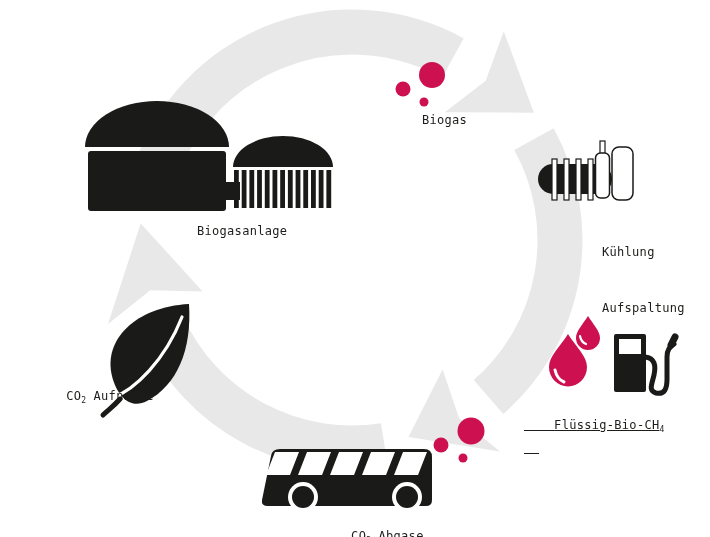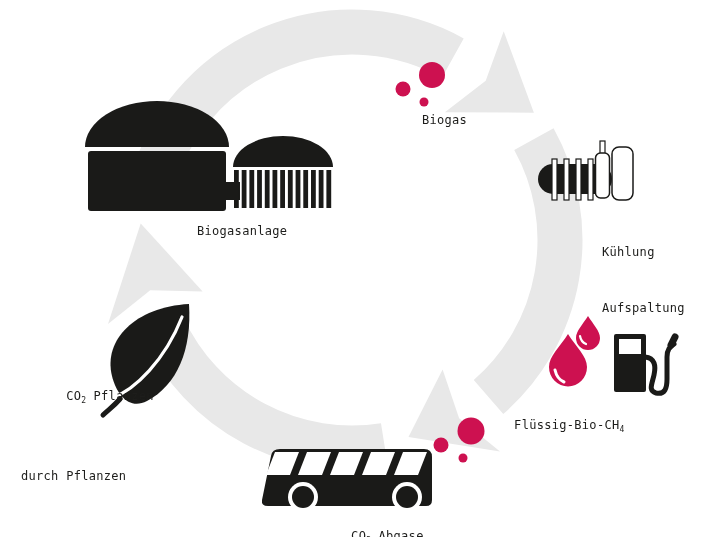--- a/index.html
+++ b/index.html
@@ -4,21 +4,21 @@
 <style>
   html,body{margin:0;padding:0;background:#ffffff;}
   .canvas{position:relative;width:710px;height:537px;background:#ffffff;overflow:hidden;
           font-family:"DejaVu Sans Mono","Liberation Mono",monospace;color:#1d1d1b;}
   .stage{position:absolute;left:0;top:0;width:710px;height:537px;}
   .lbl{position:absolute;font-size:12px;letter-spacing:0.3px;white-space:pre;line-height:18.5px;}
   .lbl .sub{font-size:8px;vertical-align:-3px;letter-spacing:0;}
   .lbl-plant{left:197px;top:222px;}
   .lbl-biogas{left:398px;top:111px;margin-left:24px;}
   .lbl-processing{left:602px;top:206px;}
-  .lbl-fuel{left:484px;top:397px;}
+  .lbl-fuel{left:524px;top:397px;text-decoration:underline;}
   .lbl-exhaust{left:321px;top:508px;}
   .lbl-uptake{left:21px;top:330px;line-height:19px;}
 </style>
 </head>
 <body>
 
 <div class="canvas">
 
   <svg class="stage" viewBox="0 0 710 537">
 
@@ -116,18 +116,17 @@
   <div class="lbl lbl-fuel">
     <span>Flüssig-Bio-CH</span><span class="sub">4</span>
   </div>
 
   <div class="lbl lbl-exhaust">
     <span>CO</span><span class="sub">2</span><span> Abgase</span>
   </div>
 
   <div class="lbl lbl-uptake">
     <div>
-      <span>CO</span><span class="sub">2</span><span> Pflanzen</span>
+      <span>CO</span><span class="sub">2</span><span> Aufnahme</span>
     </div>
-    <div>durch Pflanzen</div>
   </div>
 
 </div>
 
 </body></html>

